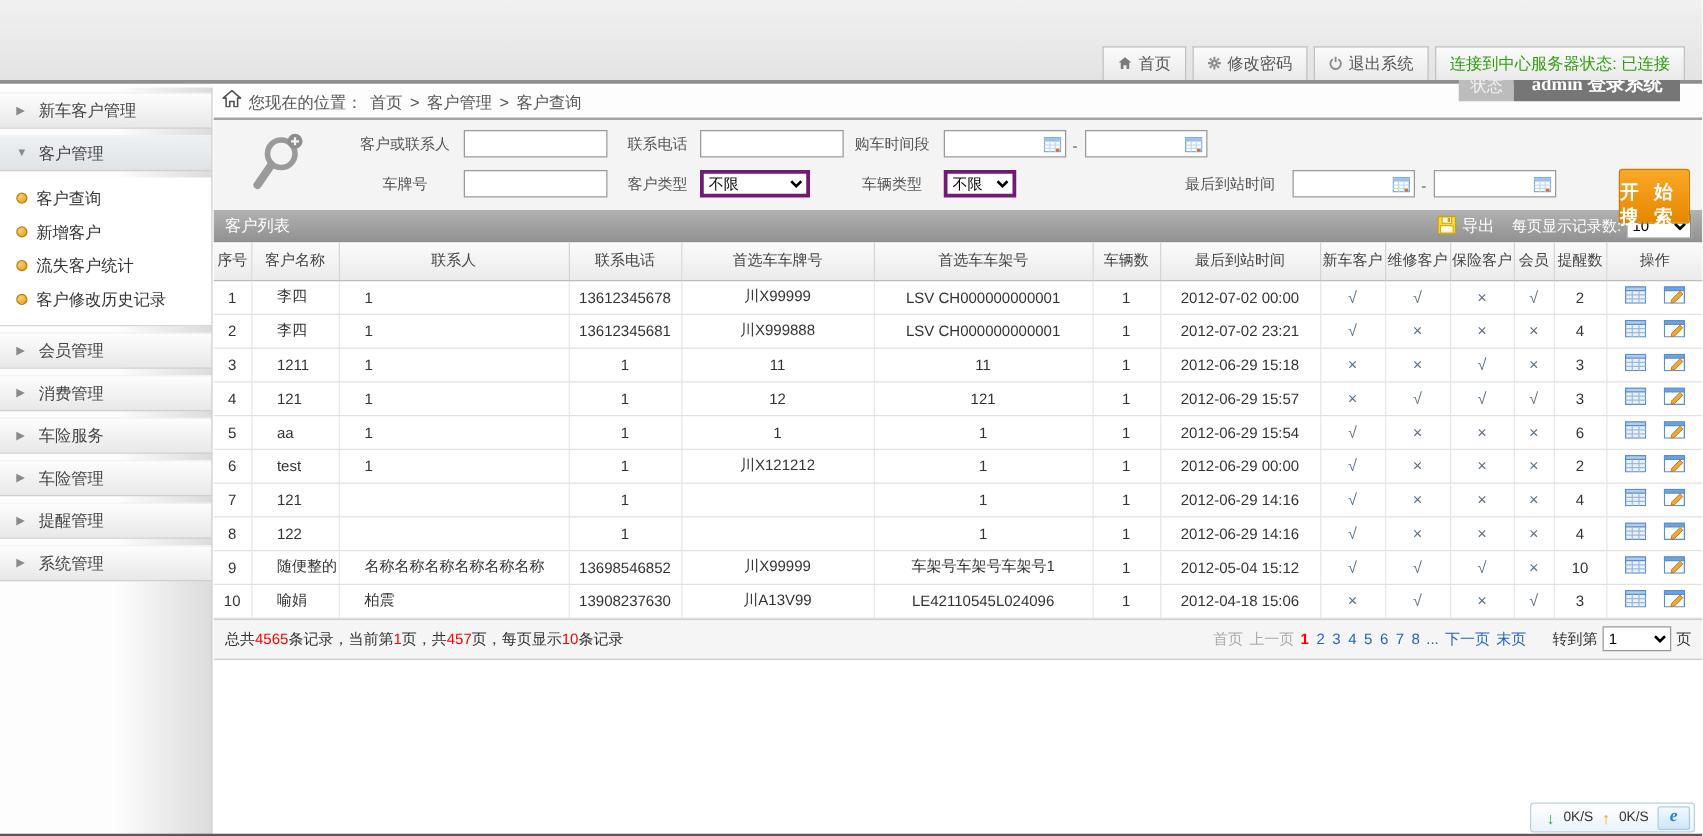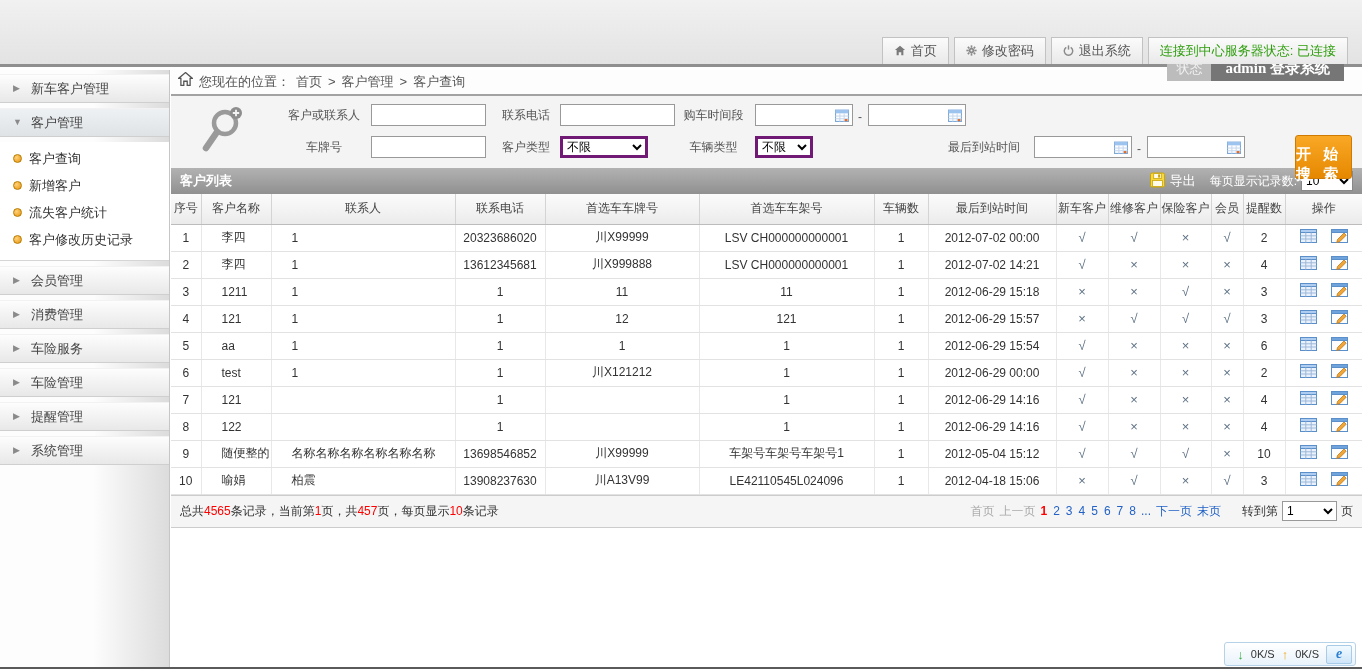--- a/index.html
+++ b/index.html
@@ -50,21 +50,21 @@
   .date-box svg { position:absolute; right:3px; top:4px; }
   .dash { position:absolute; font-size:12px; color:#555; }
   .f-select { position:absolute; height:22px; font-size:12px; border:3px solid #701a75; background:#fff; }
   .search-btn { position:absolute; left:1124px; top:7px; width:57px; height:44px; cursor:pointer;
     background:linear-gradient(#f9a826,#e68800); border:1px solid #cf7a00; border-radius:3px;
     color:#fff; font-size:15px; font-weight:bold; letter-spacing:4px; padding-top:8px; line-height:20px;margin-top:32px; }
 
   
   .list-bar { height:26px; background:linear-gradient(#b2b2b2,#909090); color:#fff; display:flex;
     align-items:center; font-size:13px; padding:0 9px; }
-  .list-title { font-weight:bold; }
+  .list-title { font-weight:normal; }
   .export-group { margin-left:auto; display:flex; align-items:center; gap:4px; cursor:pointer; }
   .export-label { font-size:13px; }
   .pagesize-group { display:flex; align-items:center; margin-left:14px; gap:4px; }
   .pagesize-label { font-size:12px; }
   .pagesize-select { height:20px; font-size:12px; width:52px; border:1px solid #888; background:#fff; }
 
   
   table.customer-table { width:100%; border-collapse:collapse; table-layout:fixed; font-size:12px; background:#fff; }
   .customer-table th { height:30px; font-weight:normal; color:#444;
     background:linear-gradient(#fbfbfb,#ebebeb); border-bottom:1px solid #bcbcbc; border-right:1px solid #d4d4d4;
@@ -368,21 +368,21 @@
           <th>会员</th>
           <th>提醒数</th>
           <th>操作</th>
         </tr>
       </thead>
       <tbody>
           <tr>
             <td>1</td>
             <td class="al">李四</td>
             <td class="al">1</td>
-            <td>20323686020</td>
+            <td>13612345678</td>
             <td>川X99999</td>
             <td>LSV CH000000000001</td>
             <td>1</td>
             <td>2012-07-02 00:00</td>
             <td class="mark">√</td>
             <td class="mark">√</td>
             <td class="mark">×</td>
             <td class="mark">√</td>
             <td>2</td>
             <td><span class="op-ic"><svg width="17" height="14" viewBox="0 0 17 14">
@@ -401,21 +401,21 @@
                 </svg></span></td>
           </tr>
           <tr>
             <td>2</td>
             <td class="al">李四</td>
             <td class="al">1</td>
             <td>13612345681</td>
             <td>川X999888</td>
             <td>LSV CH000000000001</td>
             <td>1</td>
-            <td>2012-07-02 14:21</td>
+            <td>2012-07-02 23:21</td>
             <td class="mark">√</td>
             <td class="mark">×</td>
             <td class="mark">×</td>
             <td class="mark">×</td>
             <td>4</td>
             <td><span class="op-ic"><svg width="17" height="14" viewBox="0 0 17 14">
                   <rect x="0.5" y="0.5" width="16" height="13" fill="#e9f2fc" stroke="#5b8fc9"></rect>
                   <rect x="0.5" y="0.5" width="16" height="3" fill="#aecdf0" stroke="#5b8fc9"></rect>
                   <g stroke="#9db8d8">
                     <line x1="0.5" y1="6.8" x2="16.5" y2="6.8"></line>

